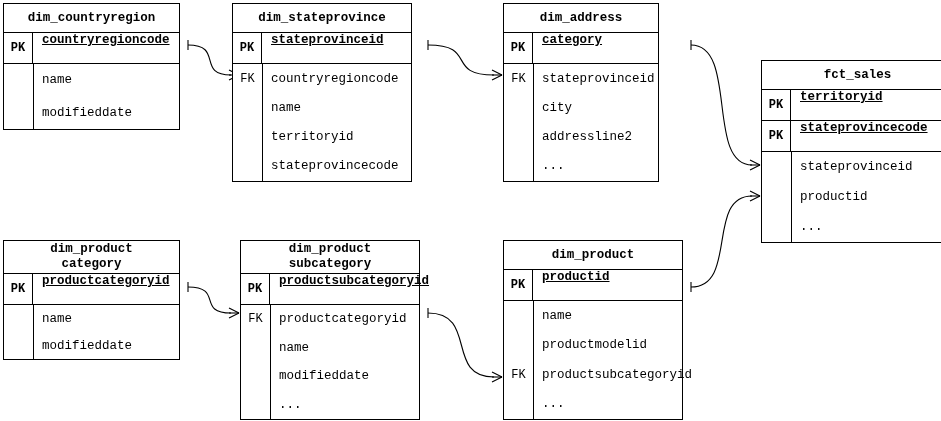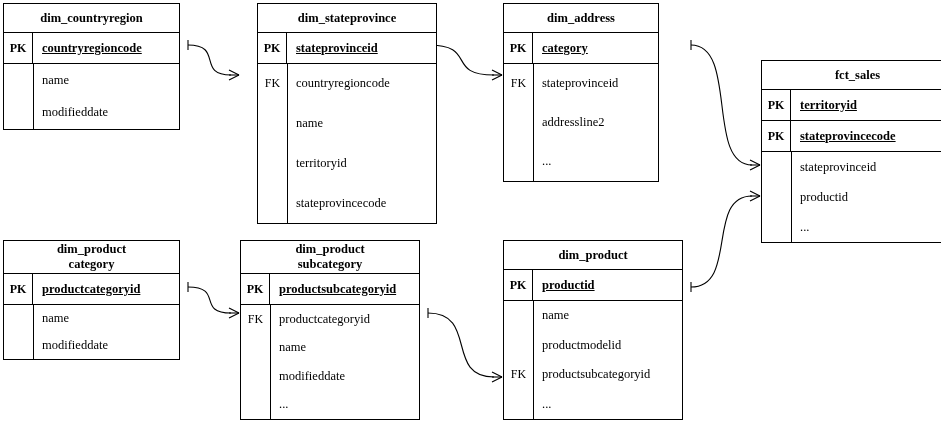--- a/index.html
+++ b/index.html
@@ -5,21 +5,21 @@
   html, body {
     margin: 0;
     padding: 0;
     background: #ffffff;
   }
   #canvas {
     position: relative;
     width: 941px;
     height: 421px;
     background: #ffffff;
-    font-family: Liberation Serif, serif;
+    font-family: Liberation Mono, monospace;
     overflow: hidden;
   }
   .entity {
     position: absolute;
     box-sizing: border-box;
     border: 1px solid #000000;
     background: #ffffff;
     display: flex;
     flex-direction: column;
   }
@@ -33,21 +33,21 @@
     display: flex;
     align-items: center;
     justify-content: center;
     line-height: 15px;
     white-space: pre-line;
     background: #ffffff;
   }
   .row {
     box-sizing: border-box;
     display: flex;
-    align-items: center;
+    align-items: flex-start;
     background: #ffffff;
   }
   .row.pk-row {
     border-bottom: 1px solid #000000;
   }
   .keycell {
     box-sizing: border-box;
     width: 29px;
     flex: 0 0 29px;
     align-self: stretch;
@@ -186,21 +186,21 @@
           <div class="body-row" style="flex: 1 1 0px;">
             <div class="body-keycell"></div>
             <div class="attrcell">name</div>
           </div>
           <div class="body-row" style="flex: 1 1 0px;">
             <div class="body-keycell"></div>
             <div class="attrcell">modifieddate</div>
           </div>
         </div>
       </div>
-      <div class="entity" style="left: 257px; top: 3px; width: 180px; height: 221px;">
+      <div class="entity" style="left: 232px; top: 3px; width: 180px; height: 179px;">
         <div class="entity-title" style="height: 29px; flex: 0 0 29px;">dim_stateprovince</div>
         <div class="row pk-row" style="height: 31px; flex: 0 0 31px;">
           <div class="keycell">PK</div>
           <div class="attrcell key">stateprovinceid</div>
         </div>
         <div class="body-group">
           <div class="body-divider"></div>
           <div class="body-row" style="flex: 1 1 0px;">
             <div class="body-keycell">FK</div>
             <div class="attrcell">countryregioncode</div>
@@ -223,20 +223,24 @@
         <div class="entity-title" style="height: 29px; flex: 0 0 29px;">dim_address</div>
         <div class="row pk-row" style="height: 31px; flex: 0 0 31px;">
           <div class="keycell">PK</div>
           <div class="attrcell key">category</div>
         </div>
         <div class="body-group">
           <div class="body-divider"></div>
           <div class="body-row" style="flex: 1 1 0px;">
             <div class="body-keycell">FK</div>
             <div class="attrcell">stateprovinceid</div>
+          </div>
+          <div class="body-row" style="flex: 1 1 0px;">
+            <div class="body-keycell"></div>
+            <div class="attrcell">city</div>
           </div>
           <div class="body-row" style="flex: 1 1 0px;">
             <div class="body-keycell"></div>
             <div class="attrcell">addressline2</div>
           </div>
           <div class="body-row" style="flex: 1 1 0px;">
             <div class="body-keycell"></div>
             <div class="attrcell">...</div>
           </div>
         </div>

